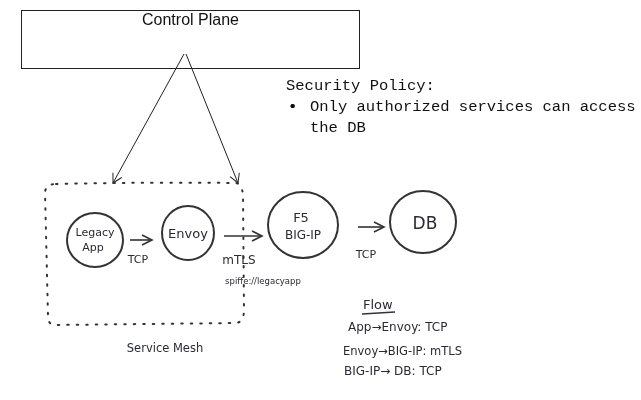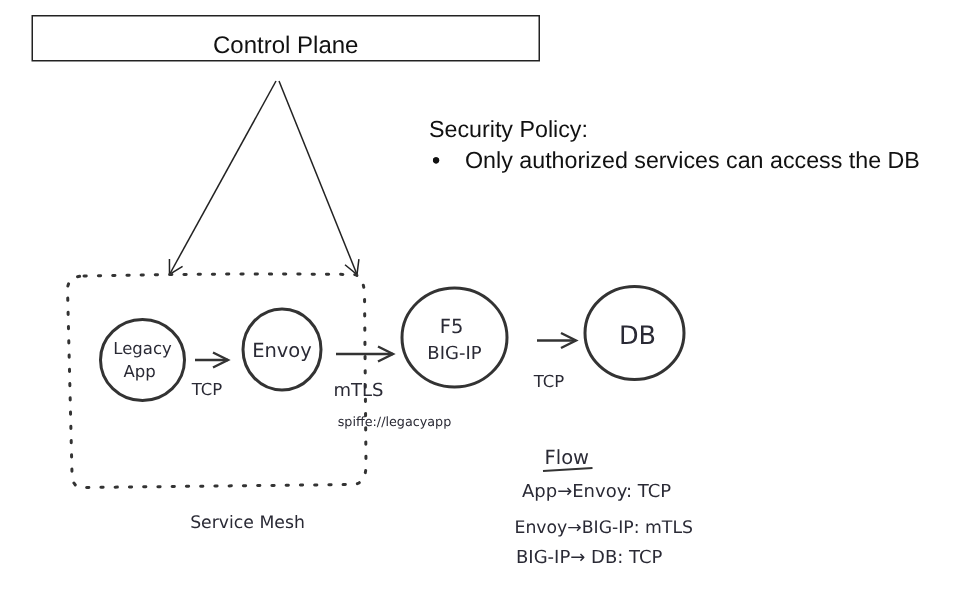--- a/index.html
+++ b/index.html
@@ -1,18 +1,18 @@
 <!DOCTYPE html>
 <html><head>
   <meta charset="utf-8">
   <style>
     html, body { margin: 0; padding: 0; background: #ffffff; }
     body { width: 641px; height: 400px; position: relative; overflow: hidden; font-family: "Liberation Sans", sans-serif; color: #1a1a1a; }
-    .cp-box { position: absolute; left: 21px; top: 10px; width: 339px; height: 31px; border: 1px solid #222; box-sizing: border-box; display: flex; align-items: flex-end; justify-content: center; font-size: 16px; color: #111; }
-    .policy { position: absolute; left: 286px; top: 76px; font-size: 15.5px; line-height: 21px; color: #111; }
+    .cp-box { position: absolute; left: 21px; top: 10px; width: 339px; height: 59px; border: 1px solid #222; box-sizing: border-box; display: flex; align-items: flex-start; justify-content: center; font-size: 16px; color: #111; }
+    .policy { position: absolute; left: 286px; top: 76px; font-size: 15.5px; line-height: 21px; color: #111; font-family: Liberation Mono, monospace; }
     .policy ul { margin: 0; padding: 0; list-style: none; }
     .policy li { position: relative; padding-left: 24px; }
     .policy li .bullet { position: absolute; left: 2px; top: 0; }
     svg.diagram { position: absolute; left: 0; top: 0; }
     .hand { font-family: "DejaVu Sans", sans-serif; fill: #2a2a35; }
   </style>
 </head>
 <body>
 
 <div class="cp-box">

